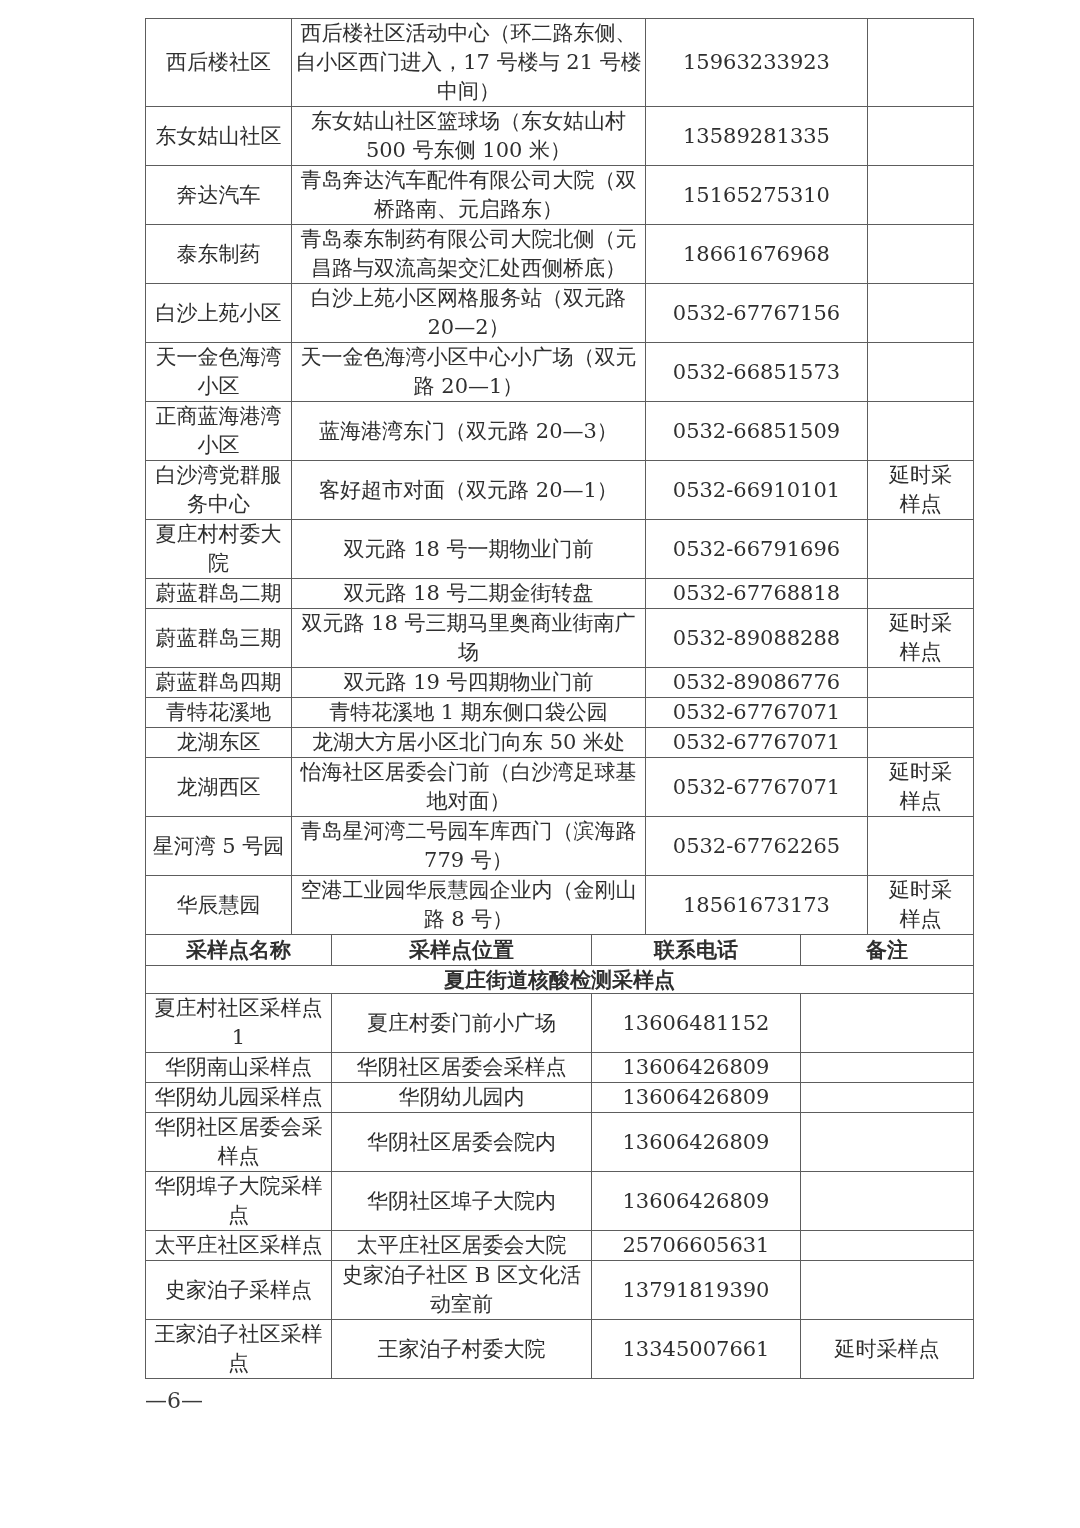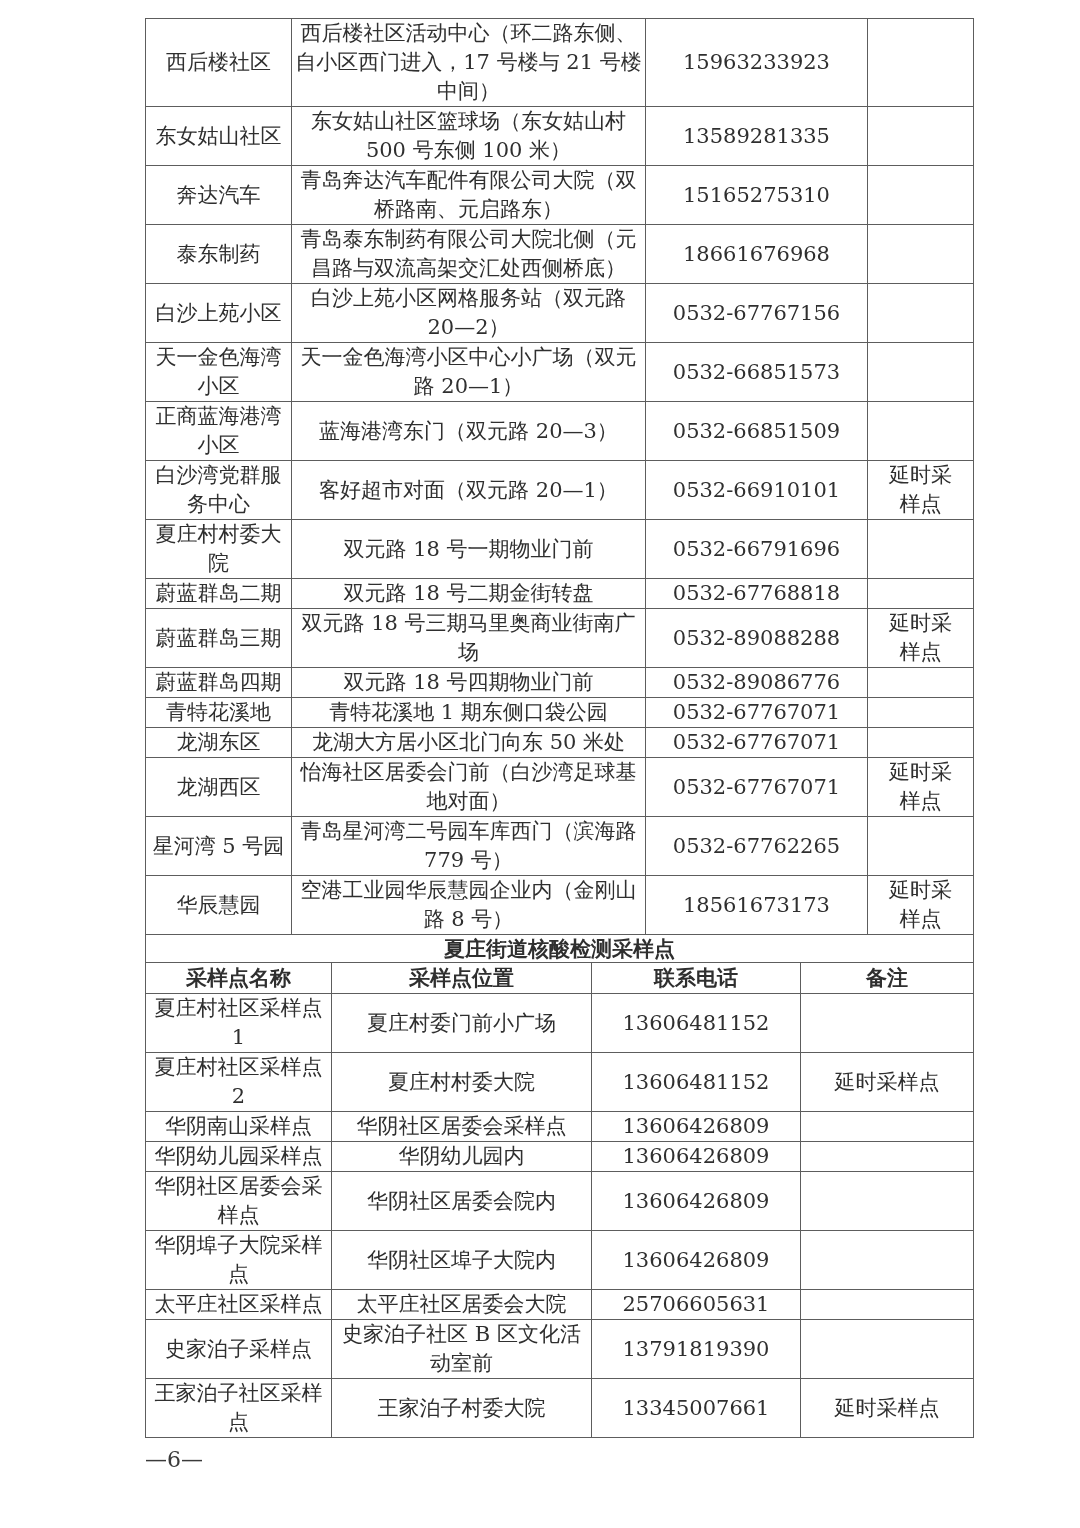--- a/index.html
+++ b/index.html
@@ -134,21 +134,21 @@
             <td class="note-cell"></td>
           </tr>
           <tr>
             <td>蔚蓝群岛三期</td>
             <td>双元路 18 号三期马里奥商业街南广场</td>
             <td>0532-89088288</td>
             <td class="note-cell">延时采样点</td>
           </tr>
           <tr>
             <td>蔚蓝群岛四期</td>
-            <td>双元路 18 号四期物业门前</td>
+            <td>双元路 19 号四期物业门前</td>
             <td>0532-89086776</td>
             <td class="note-cell"></td>
           </tr>
           <tr>
             <td>青特花溪地</td>
             <td>青特花溪地 1 期东侧口袋公园</td>
             <td>0532-67767071</td>
             <td class="note-cell"></td>
           </tr>
           <tr>
@@ -180,41 +180,35 @@
 
     <table class="tbl2">
       <colgroup>
         <col style="width:186px">
         <col style="width:260px">
         <col style="width:209px">
         <col style="width:173px">
       </colgroup>
       <tbody>
         <tr>
-          <td colspan="4" class="section-title">夏庄街道核酸检测采样点</td>
-        </tr>
-        <tr>
           <th>采样点名称</th>
           <th>采样点位置</th>
           <th>联系电话</th>
           <th>备注</th>
         </tr>
+        <tr>
+          <td colspan="4" class="section-title">夏庄街道核酸检测采样点</td>
+        </tr>
       <tr>
             <td>夏庄村社区采样点 1</td>
             <td>夏庄村委门前小广场</td>
             <td>13606481152</td>
             <td></td>
           </tr>
           <tr>
-            <td>夏庄村社区采样点 2</td>
-            <td>夏庄村村委大院</td>
-            <td>13606481152</td>
-            <td>延时采样点</td>
-          </tr>
-          <tr>
             <td>华阴南山采样点</td>
             <td>华阴社区居委会采样点</td>
             <td>13606426809</td>
             <td></td>
           </tr>
           <tr>
             <td>华阴幼儿园采样点</td>
             <td>华阴幼儿园内</td>
             <td>13606426809</td>
             <td></td>

